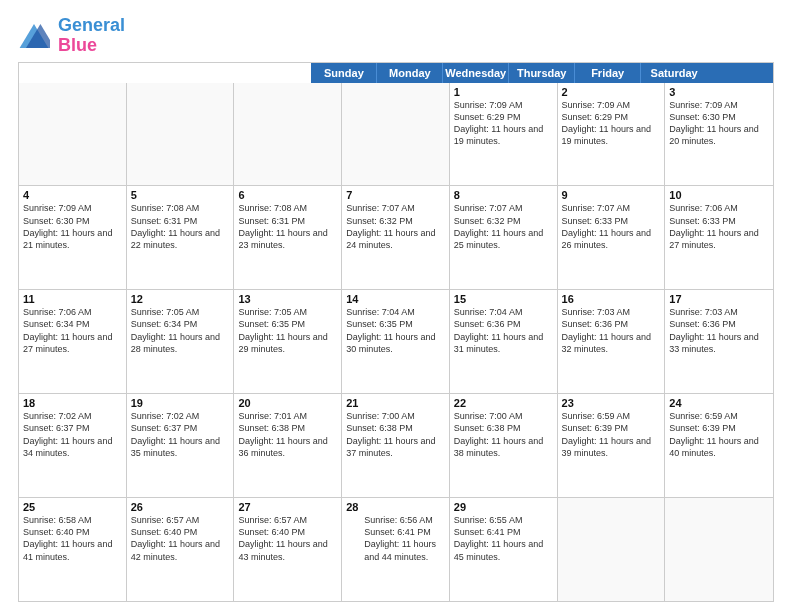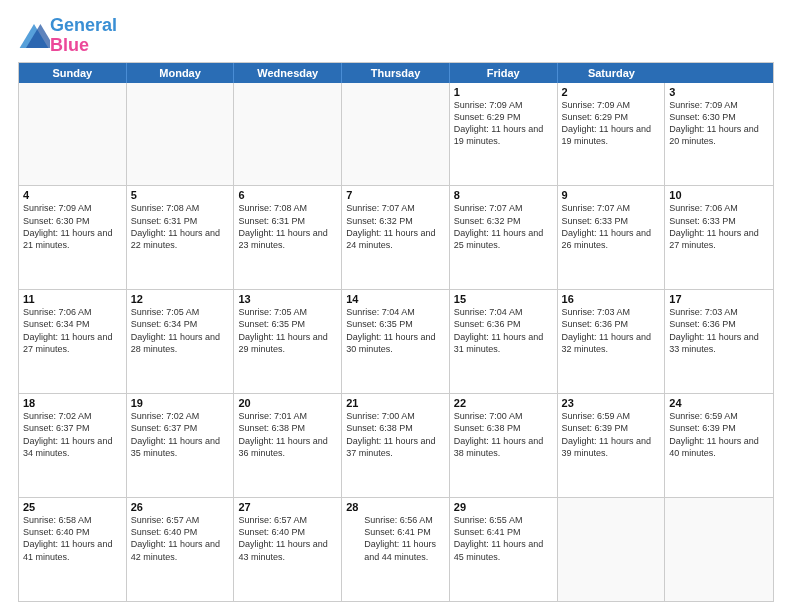--- a/index.html
+++ b/index.html
@@ -19,21 +19,21 @@
     }
     .header {
       display: flex;
       justify-content: space-between;
       align-items: flex-start;
       margin-bottom: 6px;
     }
     .logo {
       display: flex;
       align-items: center;
-      gap: 0;
+      gap: 8px;
     }
     .logo-text {
       font-size: 18px;
       font-weight: bold;
       color: #1a4fa0;
       line-height: 1.1;
     }
     .logo-text span {
       color: #3a8fd4;
     }
@@ -51,20 +51,21 @@
     }
     .subtitle {
       font-size: 13px;
       color: #444;
     }
     .calendar {
       flex: 1;
       display: flex;
       flex-direction: column;
       border: 1px solid #ccc;
+      align-items: flex-end;
     }
     .cal-header-row {
       display: grid;
       grid-template-columns: repeat(7, 1fr);
       background: #2a6db5;
     }
     .cal-header-cell {
       color: #fff;
       font-size: 11px;
       font-weight: bold;

